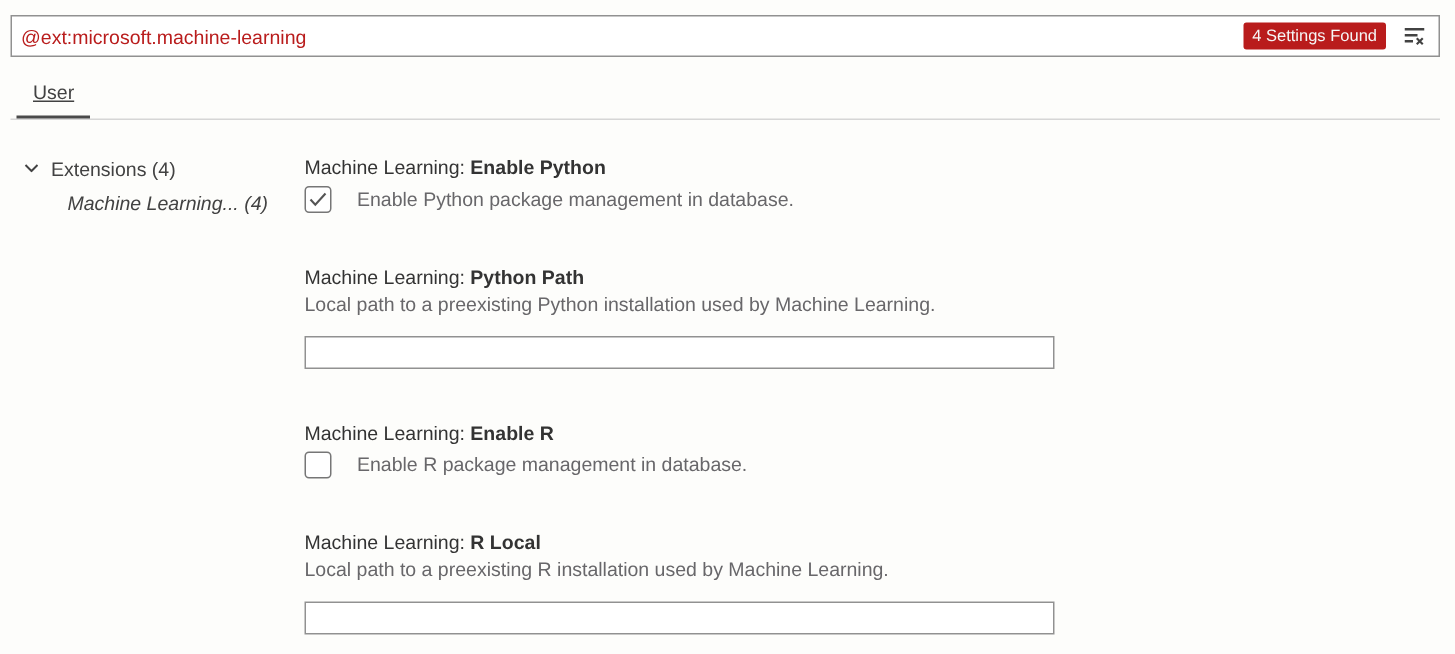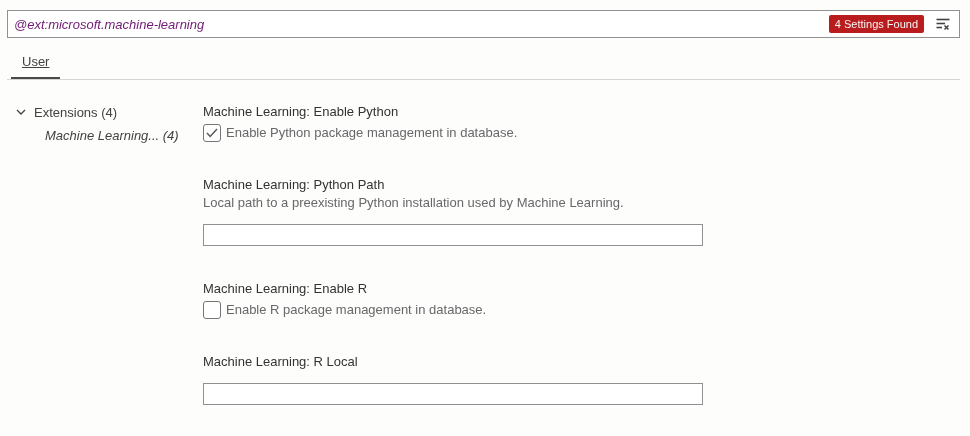--- a/index.html
+++ b/index.html
@@ -18,23 +18,22 @@
     height: 28px;
     border: 1px solid #919191;
     background: #ffffff;
     padding: 0 5px 0 6px;
   }
   .search-input {
     flex: 1;
     border: none; outline: none;
     font-family: "Liberation Sans", "DejaVu Sans", sans-serif;
     font-size: 13px;
-    color: #701a75;
+    color: #b91c1c;
     background: transparent;
-    font-style: italic;
   }
   .count-badge {
     flex: none;
     background: #b91c1c;
     color: #f6f6f6;
     font-size: 11px;
     line-height: 16px;
     padding: 1px 6px;
     border-radius: 2px;
     margin-right: 8px;
@@ -91,35 +90,35 @@
     margin-top: 2px;
     cursor: pointer;
     white-space: nowrap;
     font-style: italic;
   }
 
   
   .settings-list { flex: 1; padding-top: 23px; }
   .setting { margin-bottom: 34px; }
   .setting-title { font-size: 13px; color: #333333; line-height: 18px; }
-  .setting-title .name { font-weight: normal; }
+  .setting-title .name { font-weight: bold; }
   .checkbox-row { display: flex; align-items: center; margin-top: 3px; }
   .checkbox {
     width: 18px; height: 18px;
     border: 1px solid #767676;
     border-radius: 3px;
     background: #ffffff;
     display: flex; align-items: center; justify-content: center;
     cursor: pointer;
     flex: none;
   }
   .checkbox svg { display: none; }
   .checkbox.checked svg { display: block; }
   .setting-desc { font-size: 13px; color: #68676a; line-height: 18px; }
-  .checkbox-row .setting-desc { margin-left: 5px; }
+  .checkbox-row .setting-desc { margin-left: 17px; }
   .setting-input {
     display: block;
     margin-top: 12px;
     width: 500px; height: 22px;
     border: 1px solid #919191;
     background: #ffffff;
     font-family: "Liberation Sans", "DejaVu Sans", sans-serif;
     font-size: 13px;
     color: #1f1f1f;
     padding: 0 4px;
@@ -181,18 +180,19 @@
         </div>
         <div class="setting">
           <div class="setting-title"><span>Machine Learning: </span><span class="name">Enable R</span></div>
           <div class="checkbox-row">
             <div class="checkbox"></div>
             <span class="setting-desc">Enable R package management in database.</span>
           </div>
         </div>
         <div class="setting">
           <div class="setting-title"><span>Machine Learning: </span><span class="name">R Local</span></div>
+          <div class="setting-desc">Local path to a preexisting R installation used by Machine Learning.</div>
           <input type="text" class="setting-input" style="">
         </div>
       </div>
   </div>
 
 </div>
 
 </body></html>

